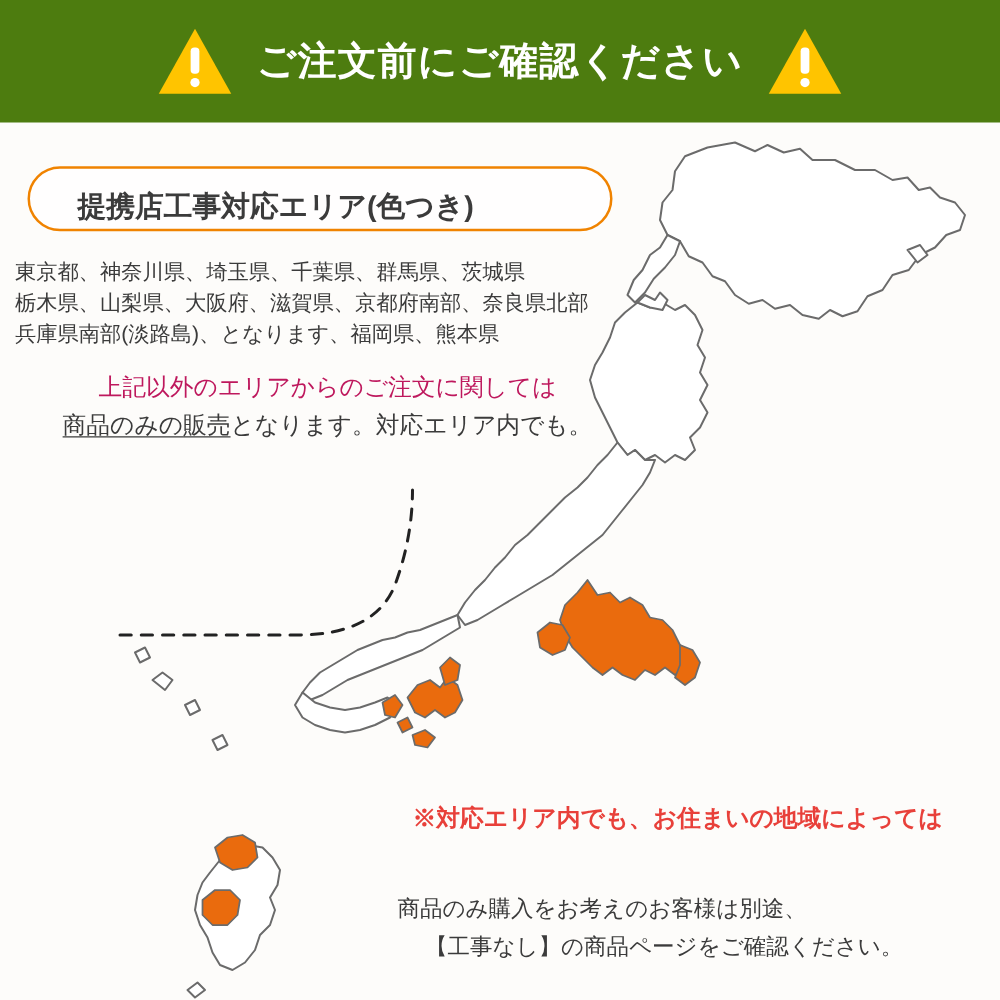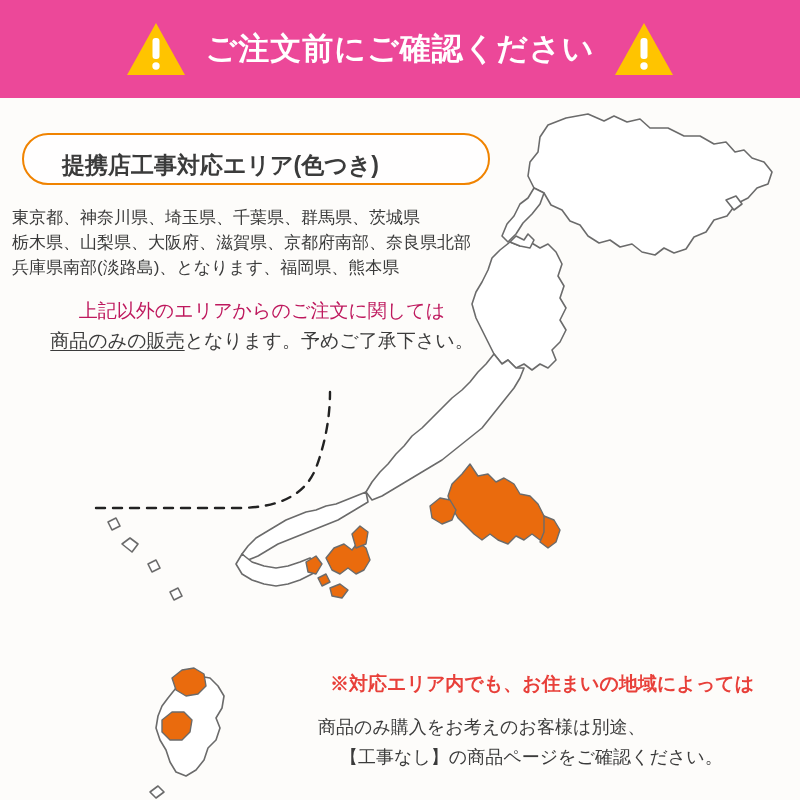--- a/index.html
+++ b/index.html
@@ -20,21 +20,21 @@
     background: #fdfcfa;
     overflow: hidden;
   }
   
   #header {
     position: absolute;
     left: 0;
     top: 0;
     width: 800px;
     height: 98px;
-    background: #ec4899;
+    background: #4d7c0f;
     display: flex;
     align-items: center;
     justify-content: center;
     box-sizing: border-box;
   }
   #header .warn-icon {
     width: 62px;
     height: 56px;
     position: relative;
     flex: 0 0 auto;
@@ -117,21 +117,20 @@
   #note-block .und {
     text-decoration: underline;
     text-underline-offset: 3px;
   }
   
   #caution {
     position: absolute;
     left: 330px;
     top: 641px;
     width: 460px;
-    margin-top: 28px;
   }
   #caution .line {
     font-size: 19px;
     font-weight: bold;
     color: #e8403a;
     line-height: 29px;
     white-space: nowrap;
   }
   
   #footer-text {
@@ -262,21 +261,21 @@
   </div>
 
   <div id="pref-list">
     <div class="line">東京都、神奈川県、埼玉県、千葉県、群馬県、茨城県</div>
     <div class="line">栃木県、山梨県、大阪府、滋賀県、京都府南部、奈良県北部</div>
     <div class="line">兵庫県南部(淡路島)、となります、福岡県、熊本県</div>
   </div>
 
   <div id="note-block">
     <div class="l1">上記以外のエリアからのご注文に関しては</div>
-    <div class="l2"><span class="und">商品のみの販売</span><span>となります。予めご了承下さい。</span></div>
+    <div class="l2"><span class="und">商品のみの販売</span><span>となります。対応エリア内でも。</span></div>
   </div>
 
   <div id="caution">
     <div class="line">※対応エリア内でも、お住まいの地域によっては</div>
   </div>
 
   <div id="footer-text">
     <div class="line">商品のみ購入をお考えのお客様は別途、</div>
     <div class="line indent">【工事なし】の商品ページをご確認ください。</div>
   </div>

